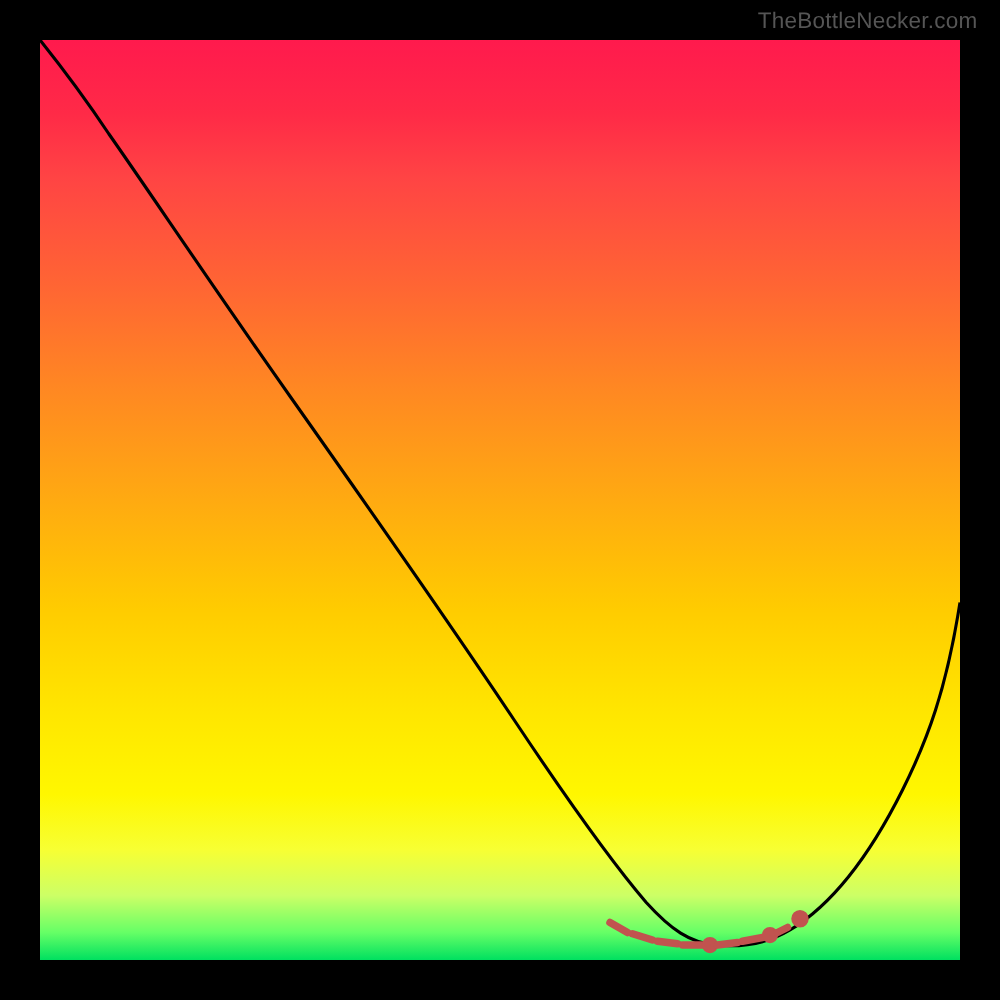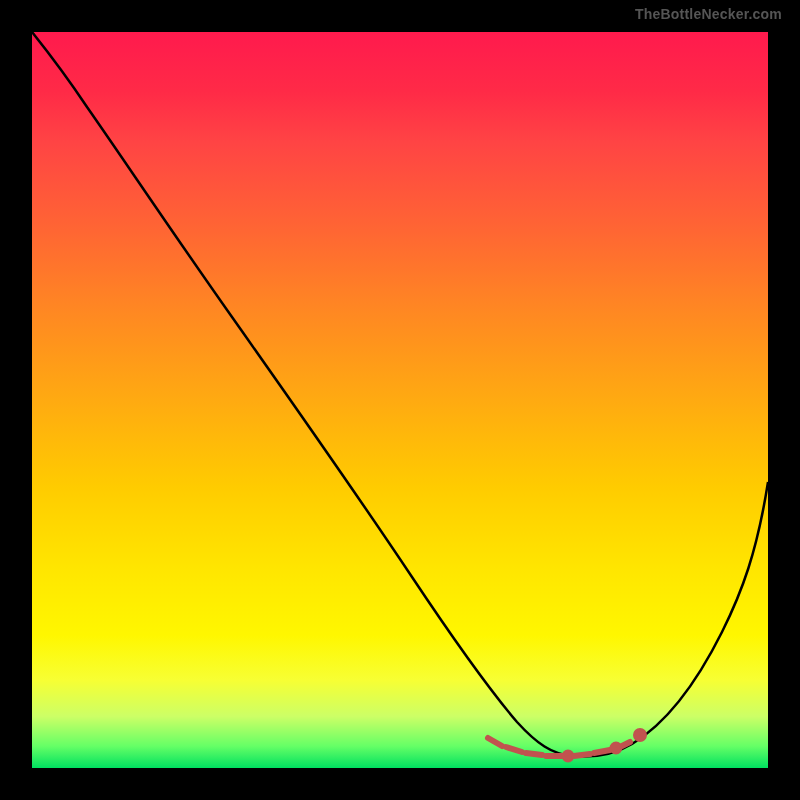--- a/index.html
+++ b/index.html
@@ -46,23 +46,23 @@
     left: 0;
     top: 0;
     width: 736px;
     height: 736px;
   }
   .watermark {
     position: absolute;
     top: 6px;
     right: 18px;
     color: #555555;
-    font-size: 14px;
+    font-size: 18px;
     letter-spacing: 0.2px;
-    font-weight: 700;
+    font-weight: 400;
   }
 </style>
 </head>
 <body>
 
 <div class="frame">
   <div class="gradient"></div>
   <svg class="curve" viewBox="0 0 736 736" preserveAspectRatio="none">
     <path fill="none" stroke="#000000" stroke-width="2.5" d="M 0 0
              C 20 25, 35 45, 55 75

